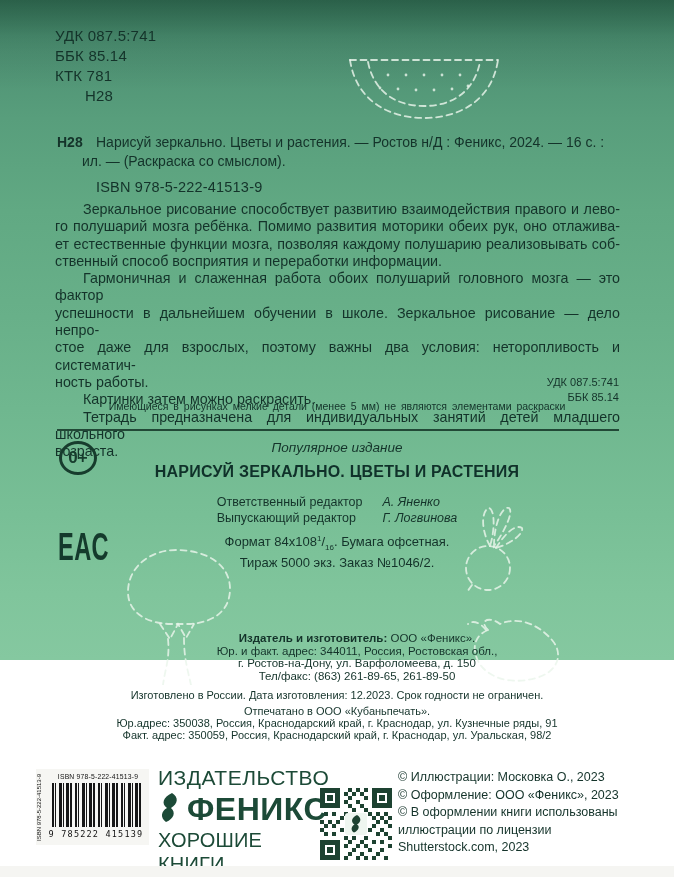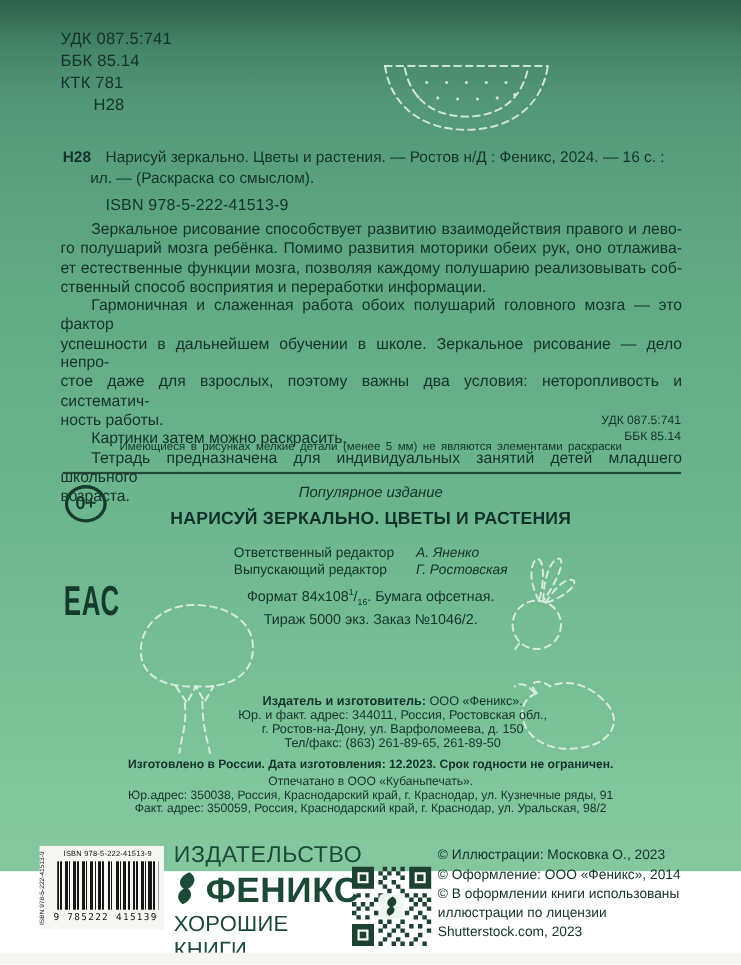--- a/index.html
+++ b/index.html
@@ -1,20 +1,20 @@
 <!DOCTYPE html>
 <html><head>
 <meta charset="utf-8">
 <style>
   * { margin:0; padding:0; box-sizing:border-box; }
   html,body { background:#ffffff; }
   body { font-family:"Liberation Sans","DejaVu Sans",sans-serif; }
   .page { position:relative; width:674px; height:877px; overflow:hidden; background:#fff; }
   .cover {
-    position:absolute; left:0; top:0; width:674px; height:792px;
+    position:absolute; left:0; top:0; width:674px; height:660px;
     background:linear-gradient(180deg,#3e8164 0%,#4f9274 8%,#589e7c 18%,#61a983 32%,#68b089 48%,#6fb78f 62%,#78bf96 78%,#80c59c 90%,#85c8a0 100%);
     color:#14332a;
   }
   .cover::before { 
     content:""; position:absolute; left:0; top:0; right:0; height:90px;
     background:linear-gradient(180deg,rgba(6,34,22,.34) 0%,rgba(6,34,22,.10) 40%,rgba(6,34,22,0) 100%);
     pointer-events:none;
   }
   .abs { position:absolute; }
   .nowrap { white-space:nowrap; }
@@ -58,21 +58,21 @@
   .format-block { left:0; right:0; top:531px; text-align:center; font-size:13px; line-height:15.5px; }
   .format-block sup,.format-block sub { font-size:8px; }
 
   .eac { left:58px; top:528px; font-size:38px; line-height:38px; font-weight:700; color:#143a2c;
     transform:scaleX(.62); transform-origin:left top; letter-spacing:1px; }
 
   .publisher { left:0; right:0; top:632px; text-align:center; font-size:11.5px; line-height:12.5px;padding-left:40px; }
   .publisher b { font-weight:700; }
 
   .production { left:0; right:0; top:689px; text-align:center; font-size:11px; line-height:12px; }
-  .production .p1 { font-weight:700; margin-bottom:4px; }
+  .production .p1 { font-weight:400; margin-bottom:4px; }
   .production div { white-space:nowrap; }
 
   
   .barcode-box { left:36px; top:769px; width:113px; height:76px; background:#f6f6f3; color:#121212; }
   .isbn-side { position:absolute; left:0px; top:1px; height:74px; width:13px; writing-mode:vertical-rl; transform:rotate(180deg);
     font-size:6px; letter-spacing:0; text-align:center; overflow:hidden; }
   .isbn-top { position:absolute; left:14px; top:4px; width:96px; text-align:center; font-size:6.8px; letter-spacing:.2px; white-space:nowrap; }
   .bars { position:absolute; left:16px; top:14px; width:92px; height:44px;
     background:repeating-linear-gradient(90deg,
       #161616 0 2px,#f6f6f3 2px 3px,
@@ -165,21 +165,21 @@
     <div class="abs age-badge">0+</div>
 
     <div class="abs edition">Популярное издание</div>
     <div class="abs title">НАРИСУЙ ЗЕРКАЛЬНО. ЦВЕТЫ И РАСТЕНИЯ</div>
 
     <div class="abs staff">
       <div class="staff-grid">
         <div class="srole">Ответственный редактор</div>
         <div class="sname">А. Яненко</div>
         <div class="srole">Выпускающий редактор</div>
-        <div class="sname">Г. Ростовская</div>
+        <div class="sname">Г. Логвинова</div>
       </div>
     </div>
 
     <div class="abs format-block">
       <div class="nowrap"><span>Формат 84х108</span><sup>1</sup><span>/</span><sub>16</sub><span>. Бумага офсетная.</span></div>
       <div class="nowrap">Тираж 5000 экз. Заказ №1046/2.</div>
     </div>
 
     <div class="abs eac">ЕАС</div>
 
@@ -244,21 +244,21 @@
         <path fill-rule="evenodd" d="M2,54h20v20H2z M7,59h10v10H7z"></path>
           <rect x="9" y="61" width="6" height="6"></rect>
         <path d="M30 2h4v4h-4z M38 2h4v4h-4z M46 2h4v4h-4z M26 6h4v4h-4z M34 6h4v4h-4z M42 6h4v4h-4z M30 10h4v4h-4z M46 10h4v4h-4z M26 14h4v4h-4z M38 14h4v4h-4z M30 18h4v4h-4z M42 18h4v4h-4z M34 22h4v4h-4z M46 22h4v4h-4z M26 26h4v4h-4z M50 26h4v4h-4z M58 26h4v4h-4z M66 26h4v4h-4z M6 26h4v4h-4z M14 26h4v4h-4z M22 30h4v4h-4z M54 30h4v4h-4z M62 30h4v4h-4z M70 30h4v4h-4z M2 34h4v4h-4z M10 34h4v4h-4z M18 34h4v4h-4z M58 34h4v4h-4z M66 34h4v4h-4z M6 38h4v4h-4z M14 38h4v4h-4z M54 38h4v4h-4z M70 38h4v4h-4z M2 42h4v4h-4z M22 42h4v4h-4z M50 42h4v4h-4z M62 42h4v4h-4z M6 46h4v4h-4z M14 46h4v4h-4z M58 46h4v4h-4z M66 46h4v4h-4z M26 50h4v4h-4z M34 50h4v4h-4z M46 50h4v4h-4z M70 50h4v4h-4z M30 54h4v4h-4z M42 54h4v4h-4z M54 54h4v4h-4z M62 54h4v4h-4z M26 58h4v4h-4z M38 58h4v4h-4z M46 58h4v4h-4z M70 58h4v4h-4z M34 62h4v4h-4z M50 62h4v4h-4z M62 62h4v4h-4z M30 66h4v4h-4z M42 66h4v4h-4z M58 66h4v4h-4z M26 70h4v4h-4z M38 70h4v4h-4z M46 70h4v4h-4z M54 70h4v4h-4z M66 70h4v4h-4z"></path>
       </g>
       <rect x="27" y="27" width="22" height="22" rx="3" fill="#eef6f0"></rect>
       <path fill="#1d4231" d="M39,29 C33.5,31.5 32.5,36 36.5,38.5 C33,40.5 32.5,44.5 36,46.5 C41,44.5 42,40 39,38.5 C43.5,36 43.5,31.5 39,29 Z"></path>
     </svg>
 
     <div class="abs copyrights">
       <div>© Иллюстрации: Московка О., 2023</div>
-      <div>© Оформление: ООО «Феникс», 2014</div>
+      <div>© Оформление: ООО «Феникс», 2023</div>
       <div>© В оформлении книги использованы</div>
       <div>иллюстрации по лицензии</div>
       <div>Shutterstock.com, 2023</div>
     </div>
 
   </div>
   <div class="bottom-strip"></div>
 </div>
 
 </body></html>

